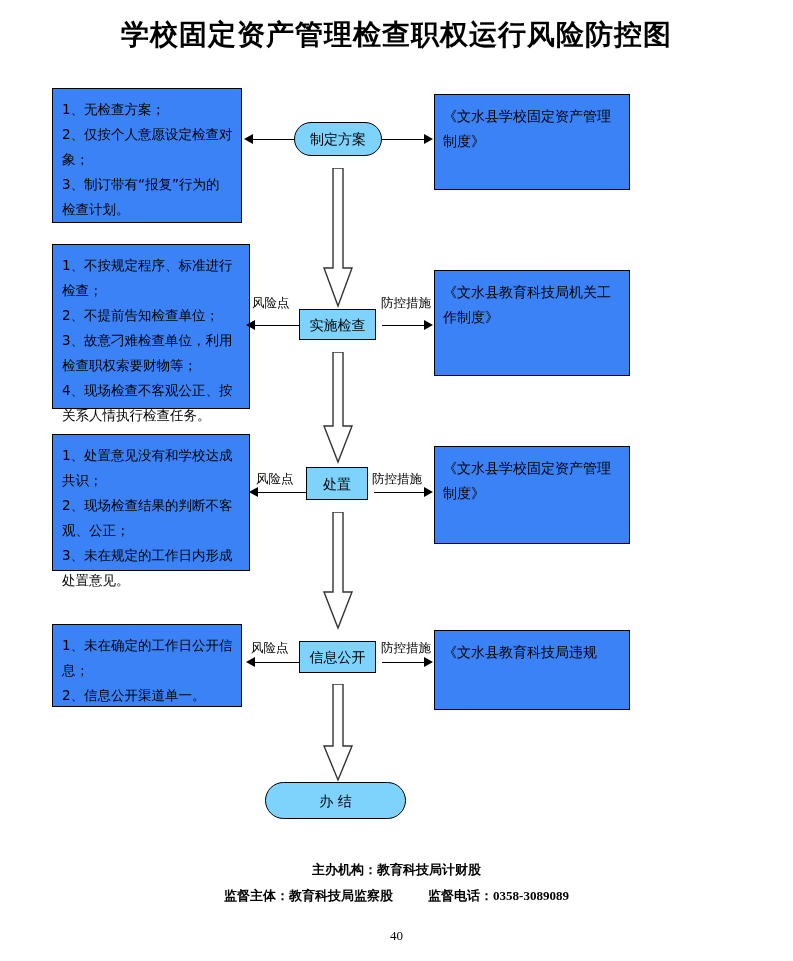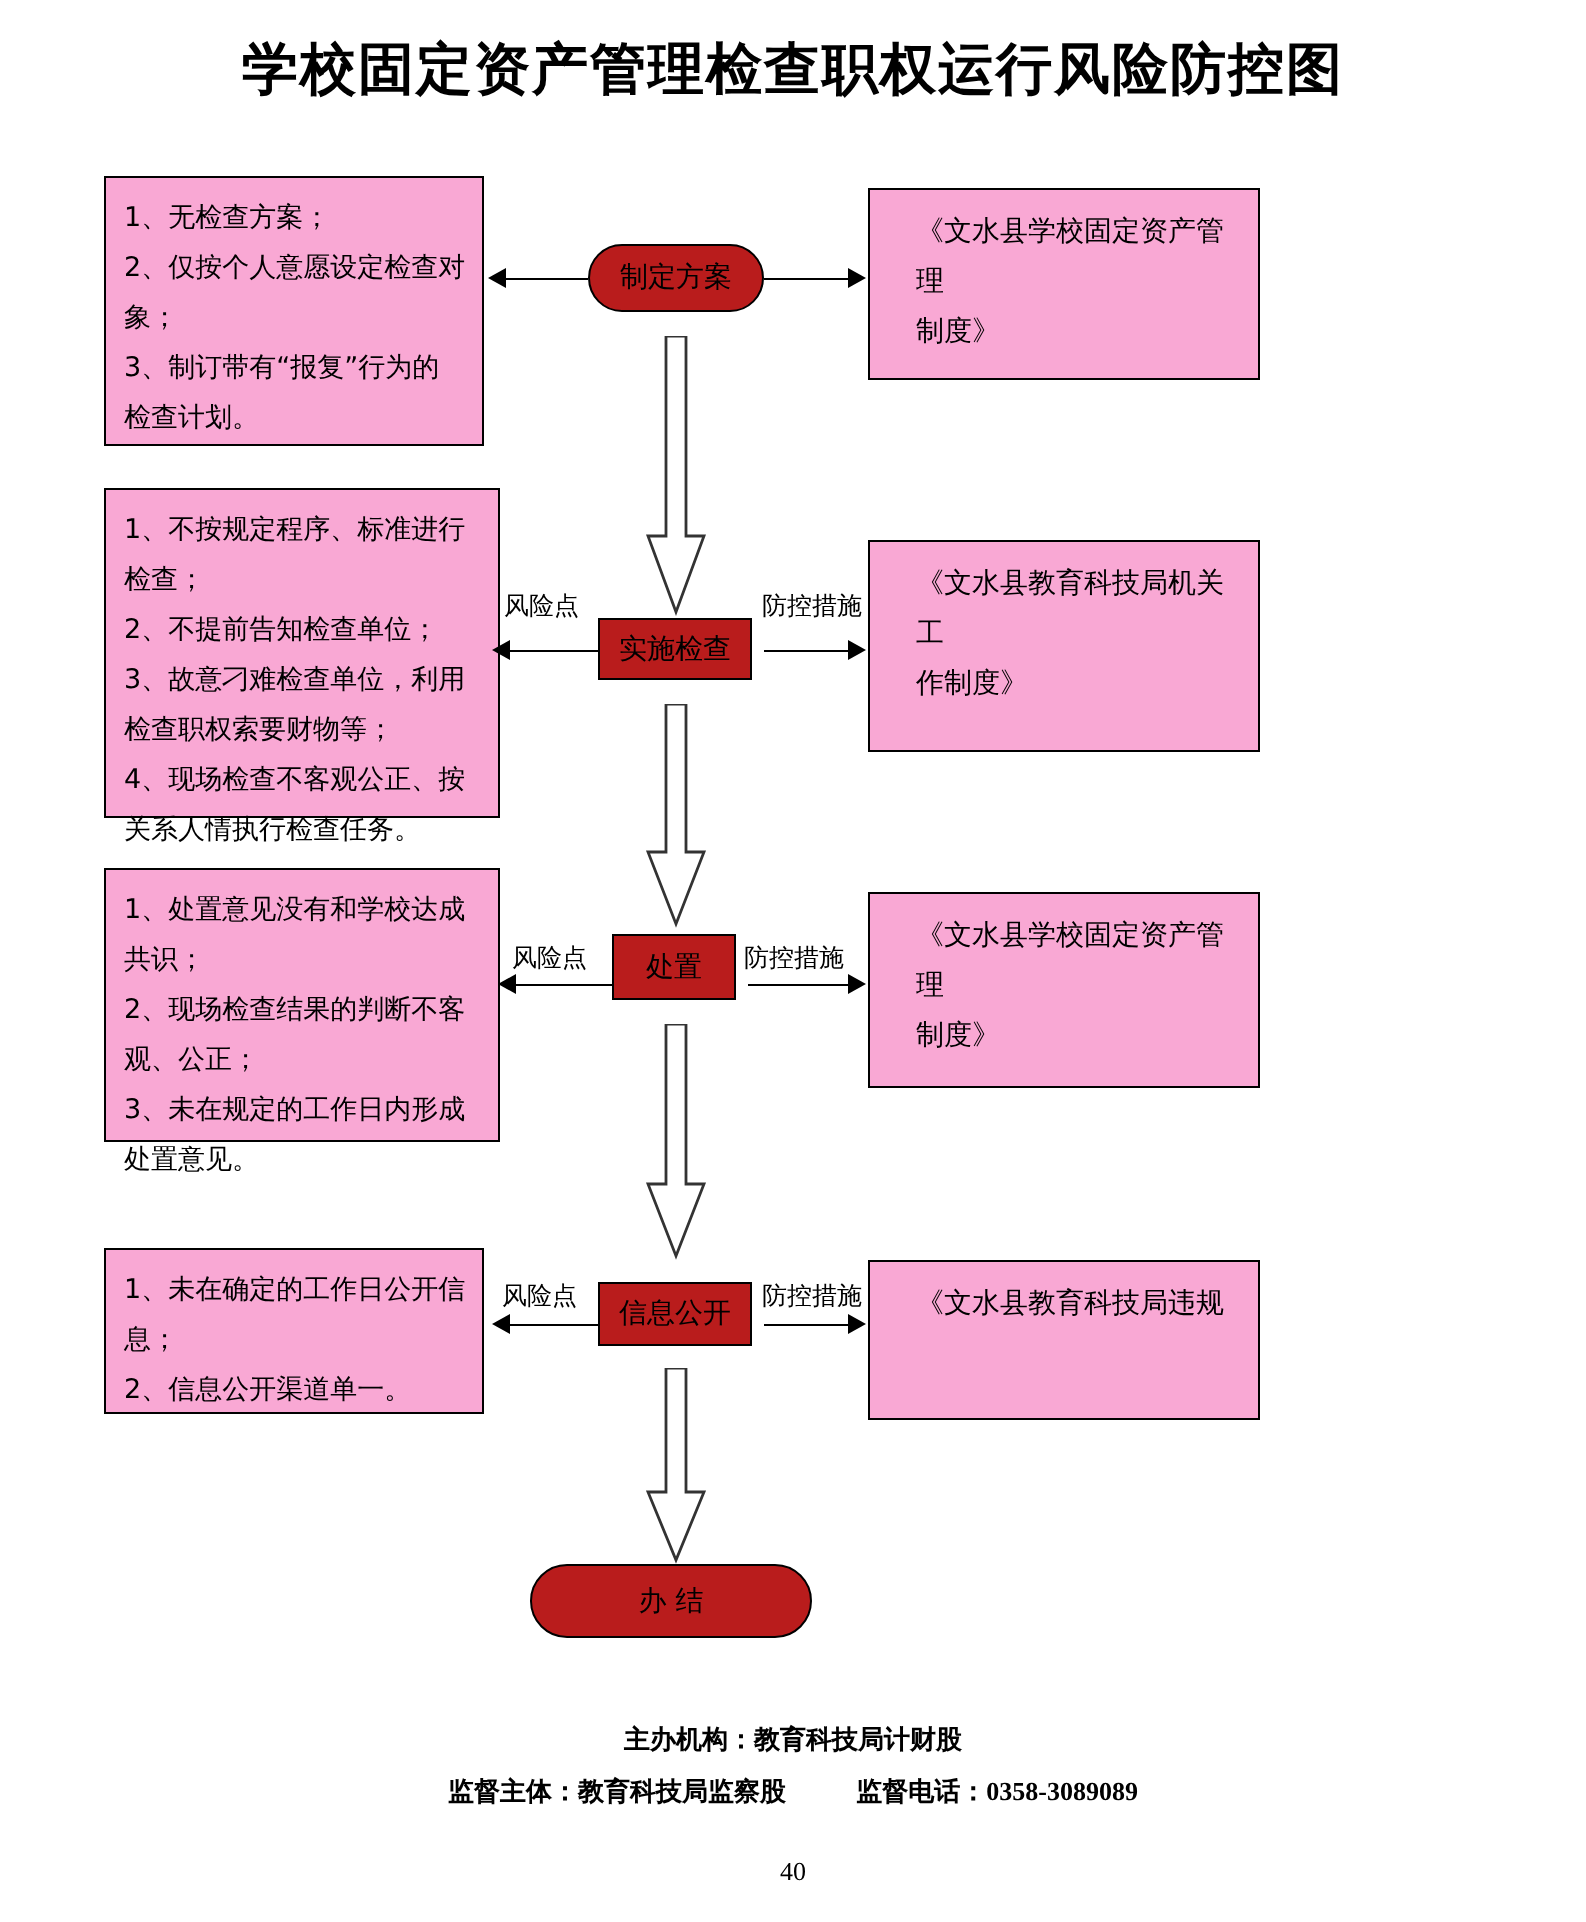--- a/index.html
+++ b/index.html
@@ -25,41 +25,41 @@
     line-height:34px;
     white-space:nowrap;
     font-family:"DejaVu Sans","Liberation Sans",sans-serif;
   }
 
   
   .box{
     position:absolute;
     border:1px solid #000;
     box-sizing:border-box;
-    background:#f9a8d4;
+    background:#3b82f6;
   }
   .risk-box{
     padding:8px 7px 4px 9px;
     font-size:13.5px;
     line-height:25px;
     text-align:left;
   }
   .measure-box{
-    padding:9px 6px 4px 23px;
+    padding:9px 6px 4px 8px;
     font-size:14px;
     line-height:25px;
     text-align:left;
   }
 
   
   .node{
     position:absolute;
     border:1px solid #000;
     box-sizing:border-box;
-    background:#b91c1c;
+    background:#7dd3fc;
     display:flex;
     align-items:center;
     justify-content:center;
     font-size:14px;
     line-height:1;
     white-space:nowrap;
   }
   .node.rounded{
     border-radius:24px;
   }

